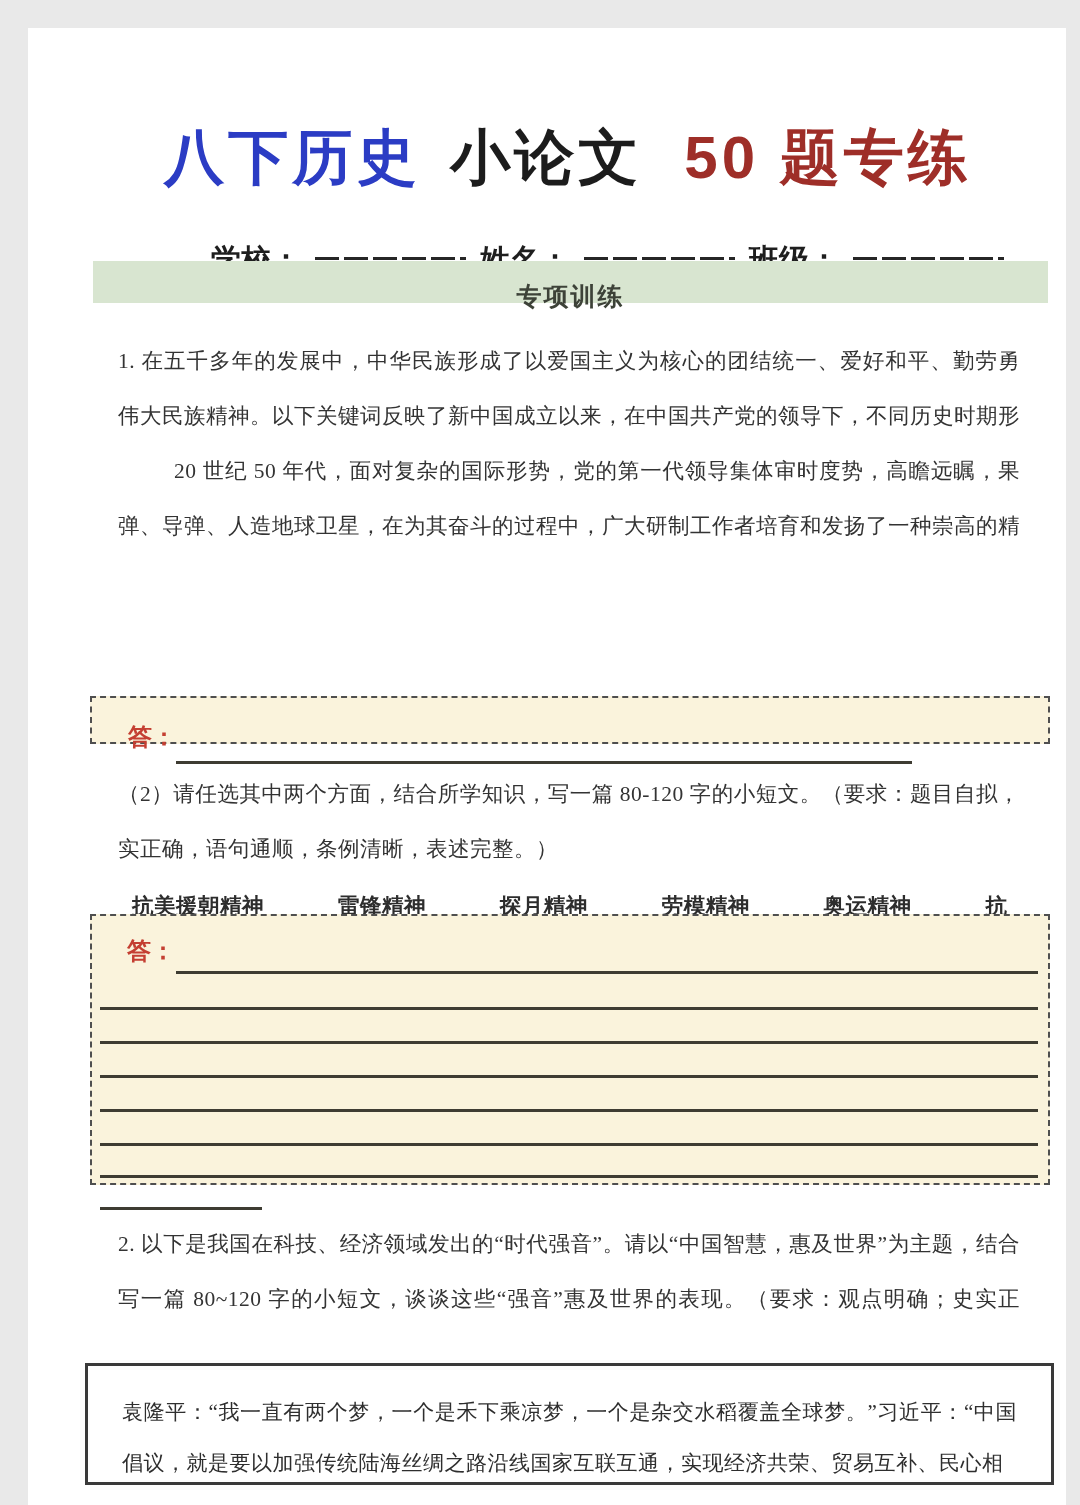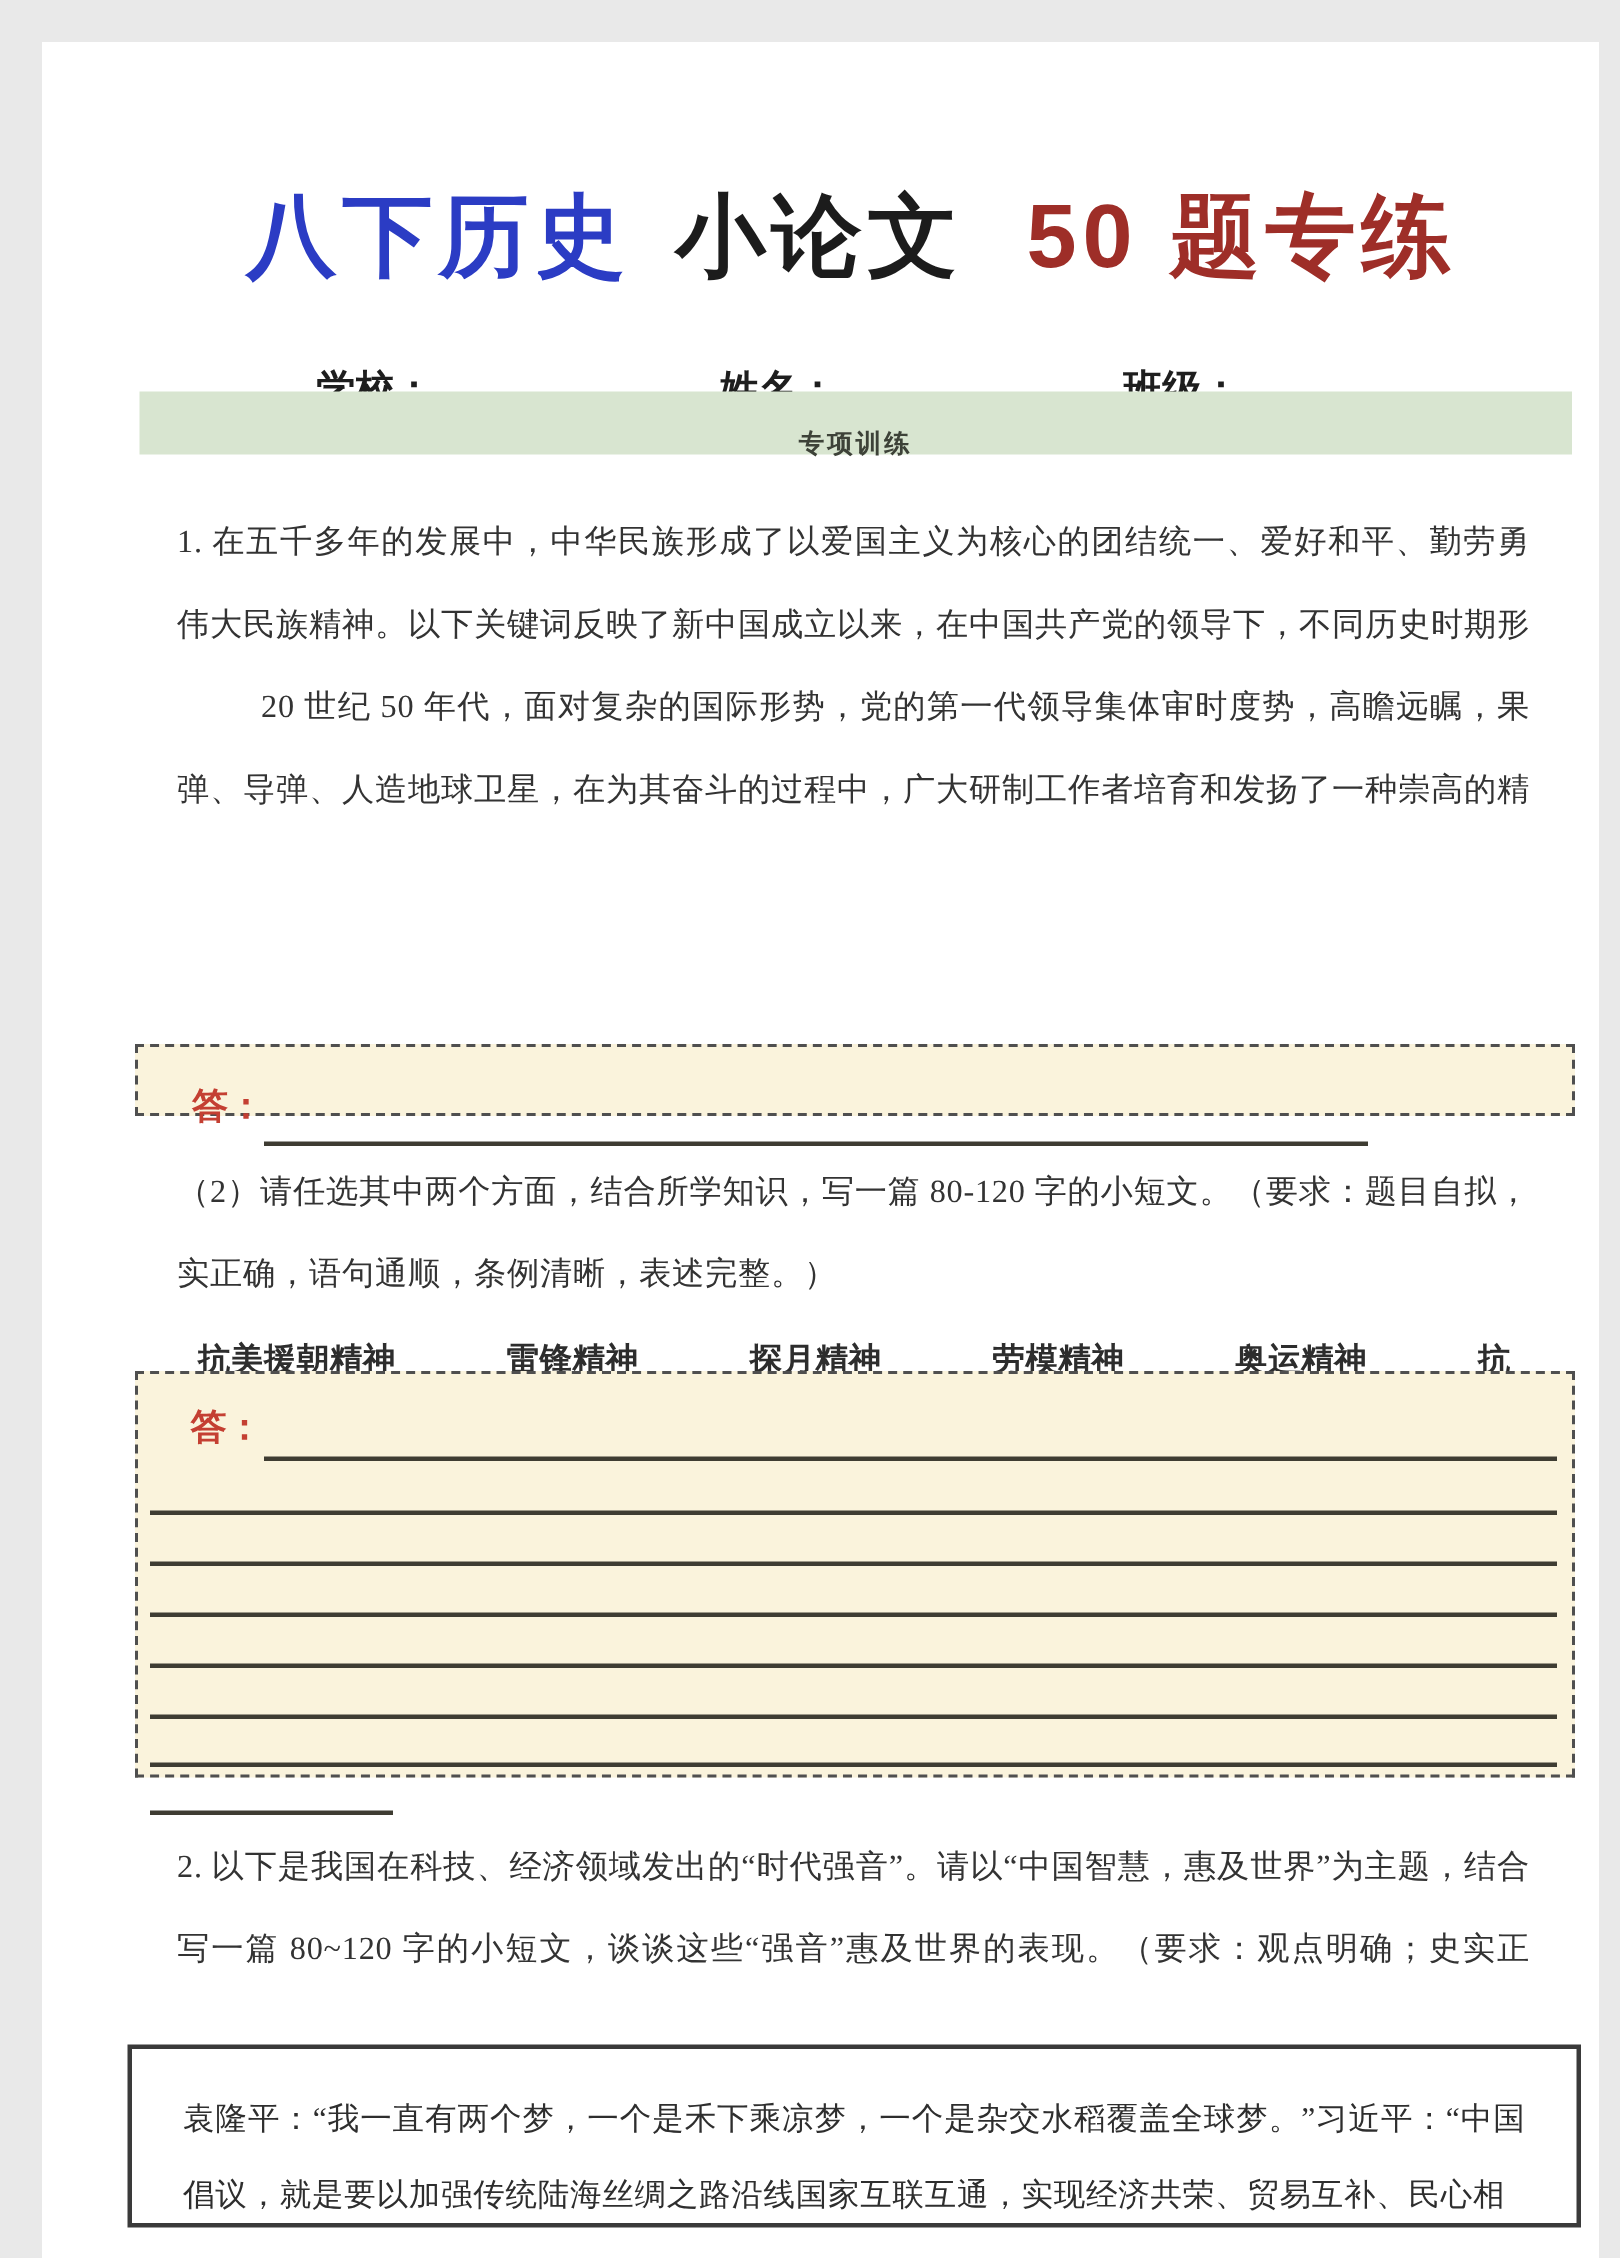--- a/index.html
+++ b/index.html
@@ -16,34 +16,34 @@
     text-align:center; font-family:"Liberation Sans","DejaVu Sans",sans-serif;
     font-weight:800; font-size:60px; letter-spacing:4px; line-height:88px;
     white-space:nowrap;
   }
   .t-blue  { color:#2b3cc4; }
   .t-black { color:#1c1c1c; margin-left:2px; }
   .t-red   { color:#9e2e28; margin-left:14px; }
   
   .meta {
     position:absolute; top:184px; left:155px; right:90px;
-    display:flex; align-items:flex-end;
-    font-weight:700; font-size:26px; color:#1e1e1e; line-height:40px;
+    display:flex; align-items:flex-start;
+    font-weight:700; font-size:30px; color:#1e1e1e; line-height:40px;
   }
   .meta-label { white-space:nowrap; }
   .blankline {
     display:inline-block; height:34px; width:168px;
     background:repeating-linear-gradient(90deg,#262626 0 24px,transparent 24px 29px) left bottom/100% 3px no-repeat;
   }
   
   .banner {
     position:absolute; top:233px; left:65px; width:955px; height:42px;
     background:#d8e5d0; color:#3d4238;
     font-family:"Liberation Sans","DejaVu Sans",sans-serif;
-    font-weight:700; font-size:17px; text-align:center; line-height:42px;
+    font-weight:700; font-size:25px; text-align:center; line-height:42px;
     letter-spacing:2px;
   }
   
   .block { position:absolute; left:62px; width:958px; }
   .tline {
     font-size:21.5px; line-height:55px; height:55px; overflow:hidden;
     color:#333333; letter-spacing:0.5px;
   }
   .j { text-align:justify; text-align-last:justify; }
   .l { text-align:left;  text-align-last:left; }

